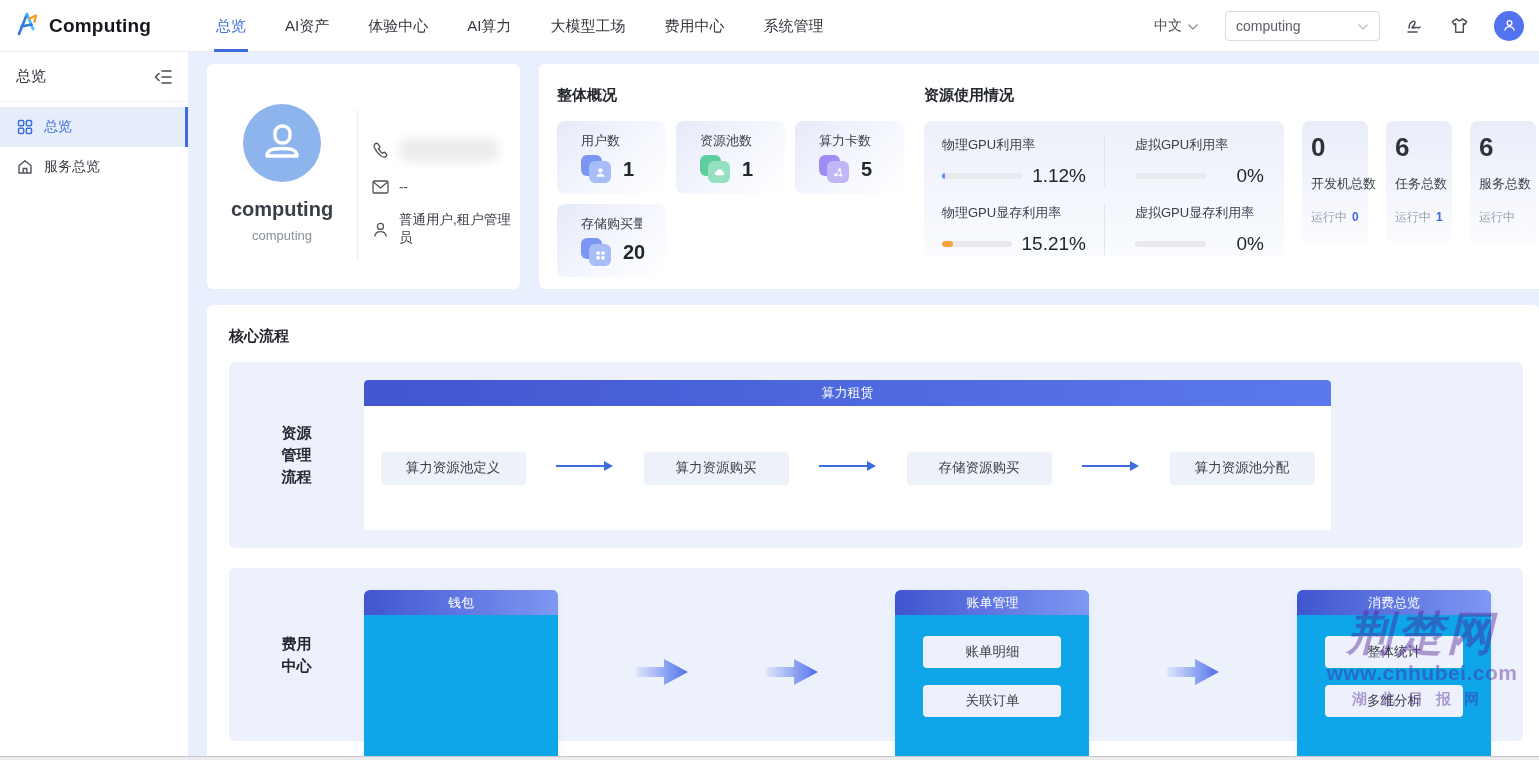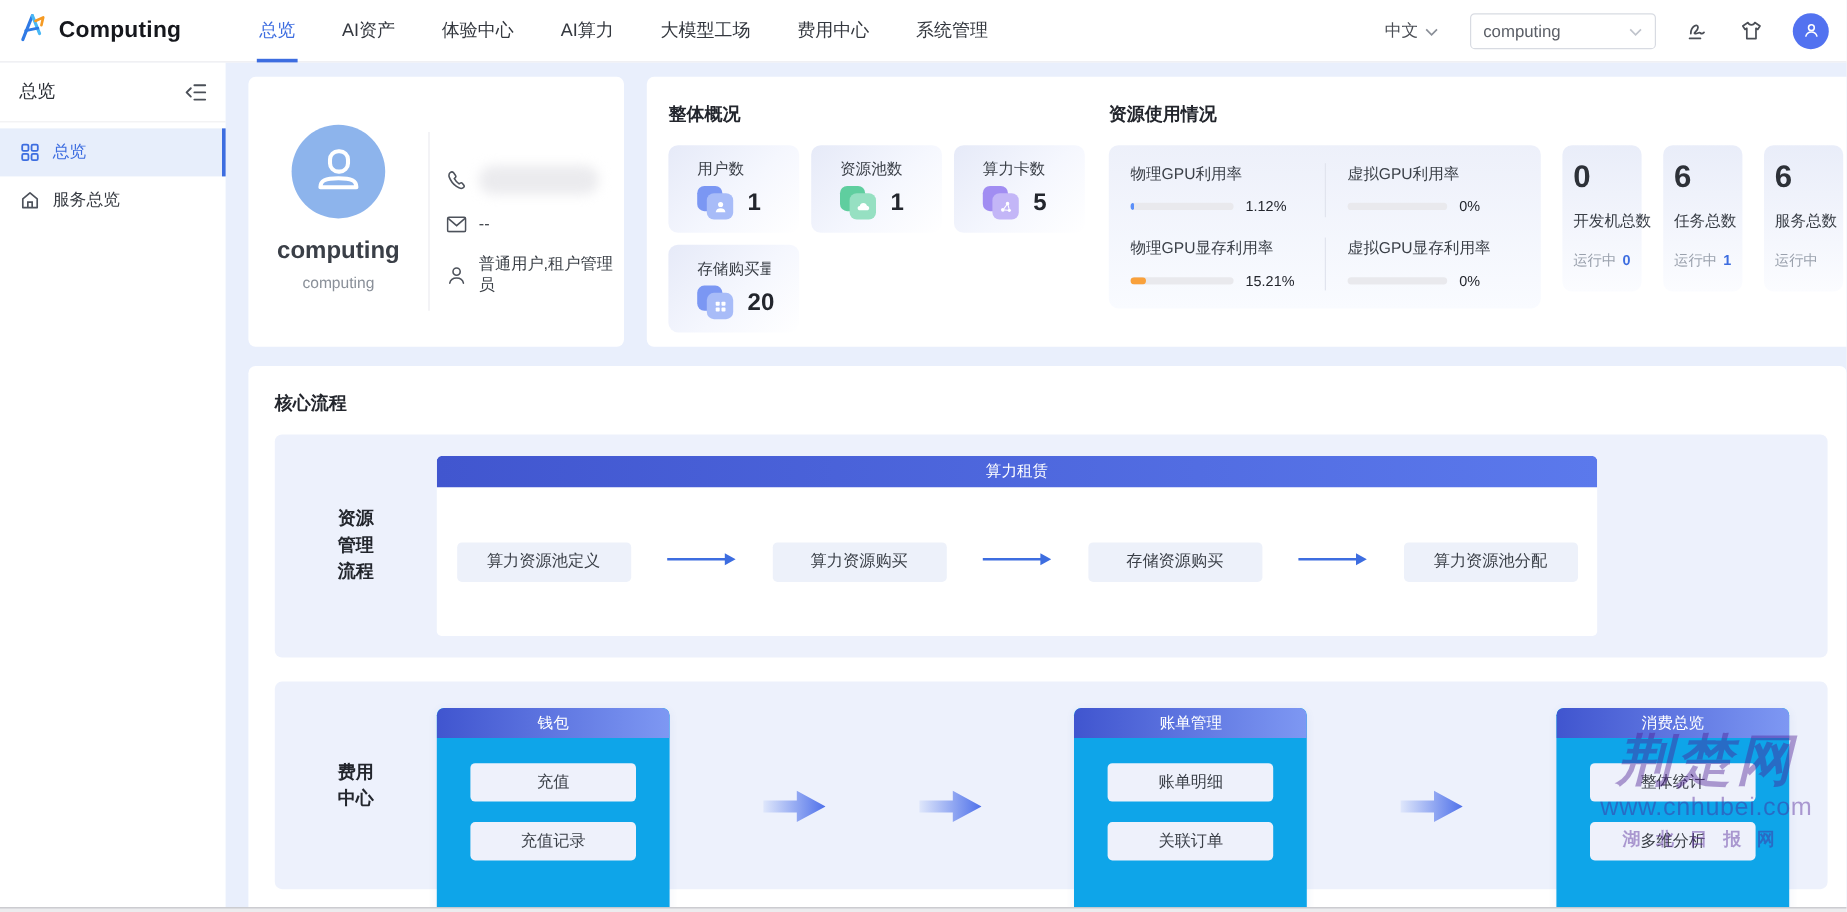--- a/index.html
+++ b/index.html
@@ -69,26 +69,26 @@
   .dual-icon .front { position:absolute; left:8px; top:6px; width:22px; height:22px; border-radius:6px;
                       display:flex; align-items:center; justify-content:center; }
   .ov-value { font-size:20px; font-weight:bold; color:#23262d; }
 
   .usage-sec { margin-left:20px; }
   .usage-row { display:flex; gap:18px; align-items:flex-start; }
   .gpu-card { width:360px; height:136px; border-radius:8px; flex-shrink:0;
               background:linear-gradient(180deg,#edf0fa,#f9fbff); padding:15px 18px;
               display:grid; grid-template-columns:1fr 1fr; row-gap:17px; }
   .meter { padding-right:18px; }
-  .meter.mright { border-left:1px solid #e1e4ee; padding-left:18px; padding-right:2px; }
+  .meter.mright { border-left:1px solid #e1e4ee; padding-left:30px; padding-right:2px; }
   .meter-label { font-size:13px; color:#3a3f47; margin-bottom:11px; white-space:nowrap; }
   .meter-bar-row { display:flex; align-items:center; gap:10px; }
   .meter-track { flex:1; height:6px; border-radius:3px; background:#e9e9ed; overflow:hidden; }
   .meter-fill { height:100%; border-radius:3px; width:0; }
-  .meter-val { font-size:12px; color:#23262d; min-width:48px; text-align:left; }
+  .meter-val { font-size:19px; color:#23262d; min-width:48px; text-align:right; }
   .mini-card { width:66px; height:122px; border-radius:8px; flex-shrink:0; padding:11px 0 0 9px;
                background:linear-gradient(180deg,#e9edf9,#fbfcff); }
   .mini-num { font-size:26px; font-weight:bold; color:#2d3138; }
   .mini-label { font-size:13px; color:#3a3f47; margin-top:12px; white-space:nowrap; }
   .mini-sub { margin-top:16px; font-size:12px; color:#9aa1ad; white-space:nowrap; }
   .mini-sub b { color:#3d6de0; margin-left:5px; font-weight:bold; }
 
   
   .core-panel { margin-top:16px; background:#fff; border-radius:6px 6px 0 0;
                 padding:22px 16px 0 22px; height:480px; }
@@ -111,21 +111,21 @@
                color:#fff; font-size:13px; display:flex; align-items:center; justify-content:center; }
   .cost-items { padding:21px 28px 0; display:flex; flex-direction:column; gap:17px; }
   .cost-btn { height:32px; background:#eef1fb; border-radius:4px; display:flex; align-items:center;
               justify-content:center; font-size:13.5px; color:#3a3f47; cursor:pointer; }
   .block-arrow { align-self:center; margin-top:13px; display:flex; }
 
   
   .watermark { position:absolute; right:6px; top:608px; width:222px; text-align:center;
                color:#4c1d95; opacity:.42; z-index:18; pointer-events:none; }
   .wm-script { font-size:46px; font-style:italic; font-weight:bold; letter-spacing:4px; line-height:1.1; }
-  .wm-url { font-size:21px; font-weight:normal; margin-top:2px; letter-spacing:.5px; }
+  .wm-url { font-size:21px; font-weight:bold; margin-top:2px; letter-spacing:.5px; }
   .wm-cap { font-size:15px; margin-top:5px; letter-spacing:13px; white-space:nowrap;font-weight:bold; }
   .bottom-bar { position:absolute; left:0; right:0; bottom:0; height:4px; background:#ececee;
                 border-top:1px solid #c4c4c8; z-index:30; }
 </style>
 </head>
 <body>
 
 <div id="app">
 
   <div class="header">
@@ -446,24 +446,20 @@
       <div class="cost-card">
         <div class="flow-label">
           <div>
             <div>费用</div>
             <div>中心</div>
           </div>
         </div>
         <div class="cost-body">
           <div class="cost-col">
             <div class="cost-head">钱包</div>
-            <div class="cost-items">
-              <div class="cost-btn">充值</div>
-              <div class="cost-btn">充值记录</div>
-            </div>
           </div>
           <span class="block-arrow">
             <svg width="52" height="30" viewBox="0 0 52 30">
                 <defs>
                   <linearGradient id="ga1" x1="0" y1="0" x2="1" y2="0">
                     <stop offset="0" stop-color="#dfe7fb"></stop>
                     <stop offset="1" stop-color="#4f71ea"></stop>
                   </linearGradient>
                 </defs>
                 <path d="M0 10 L28 10 L28 2 L52 15 L28 28 L28 20 L0 20 Z" fill="url(#ga1)"></path>

